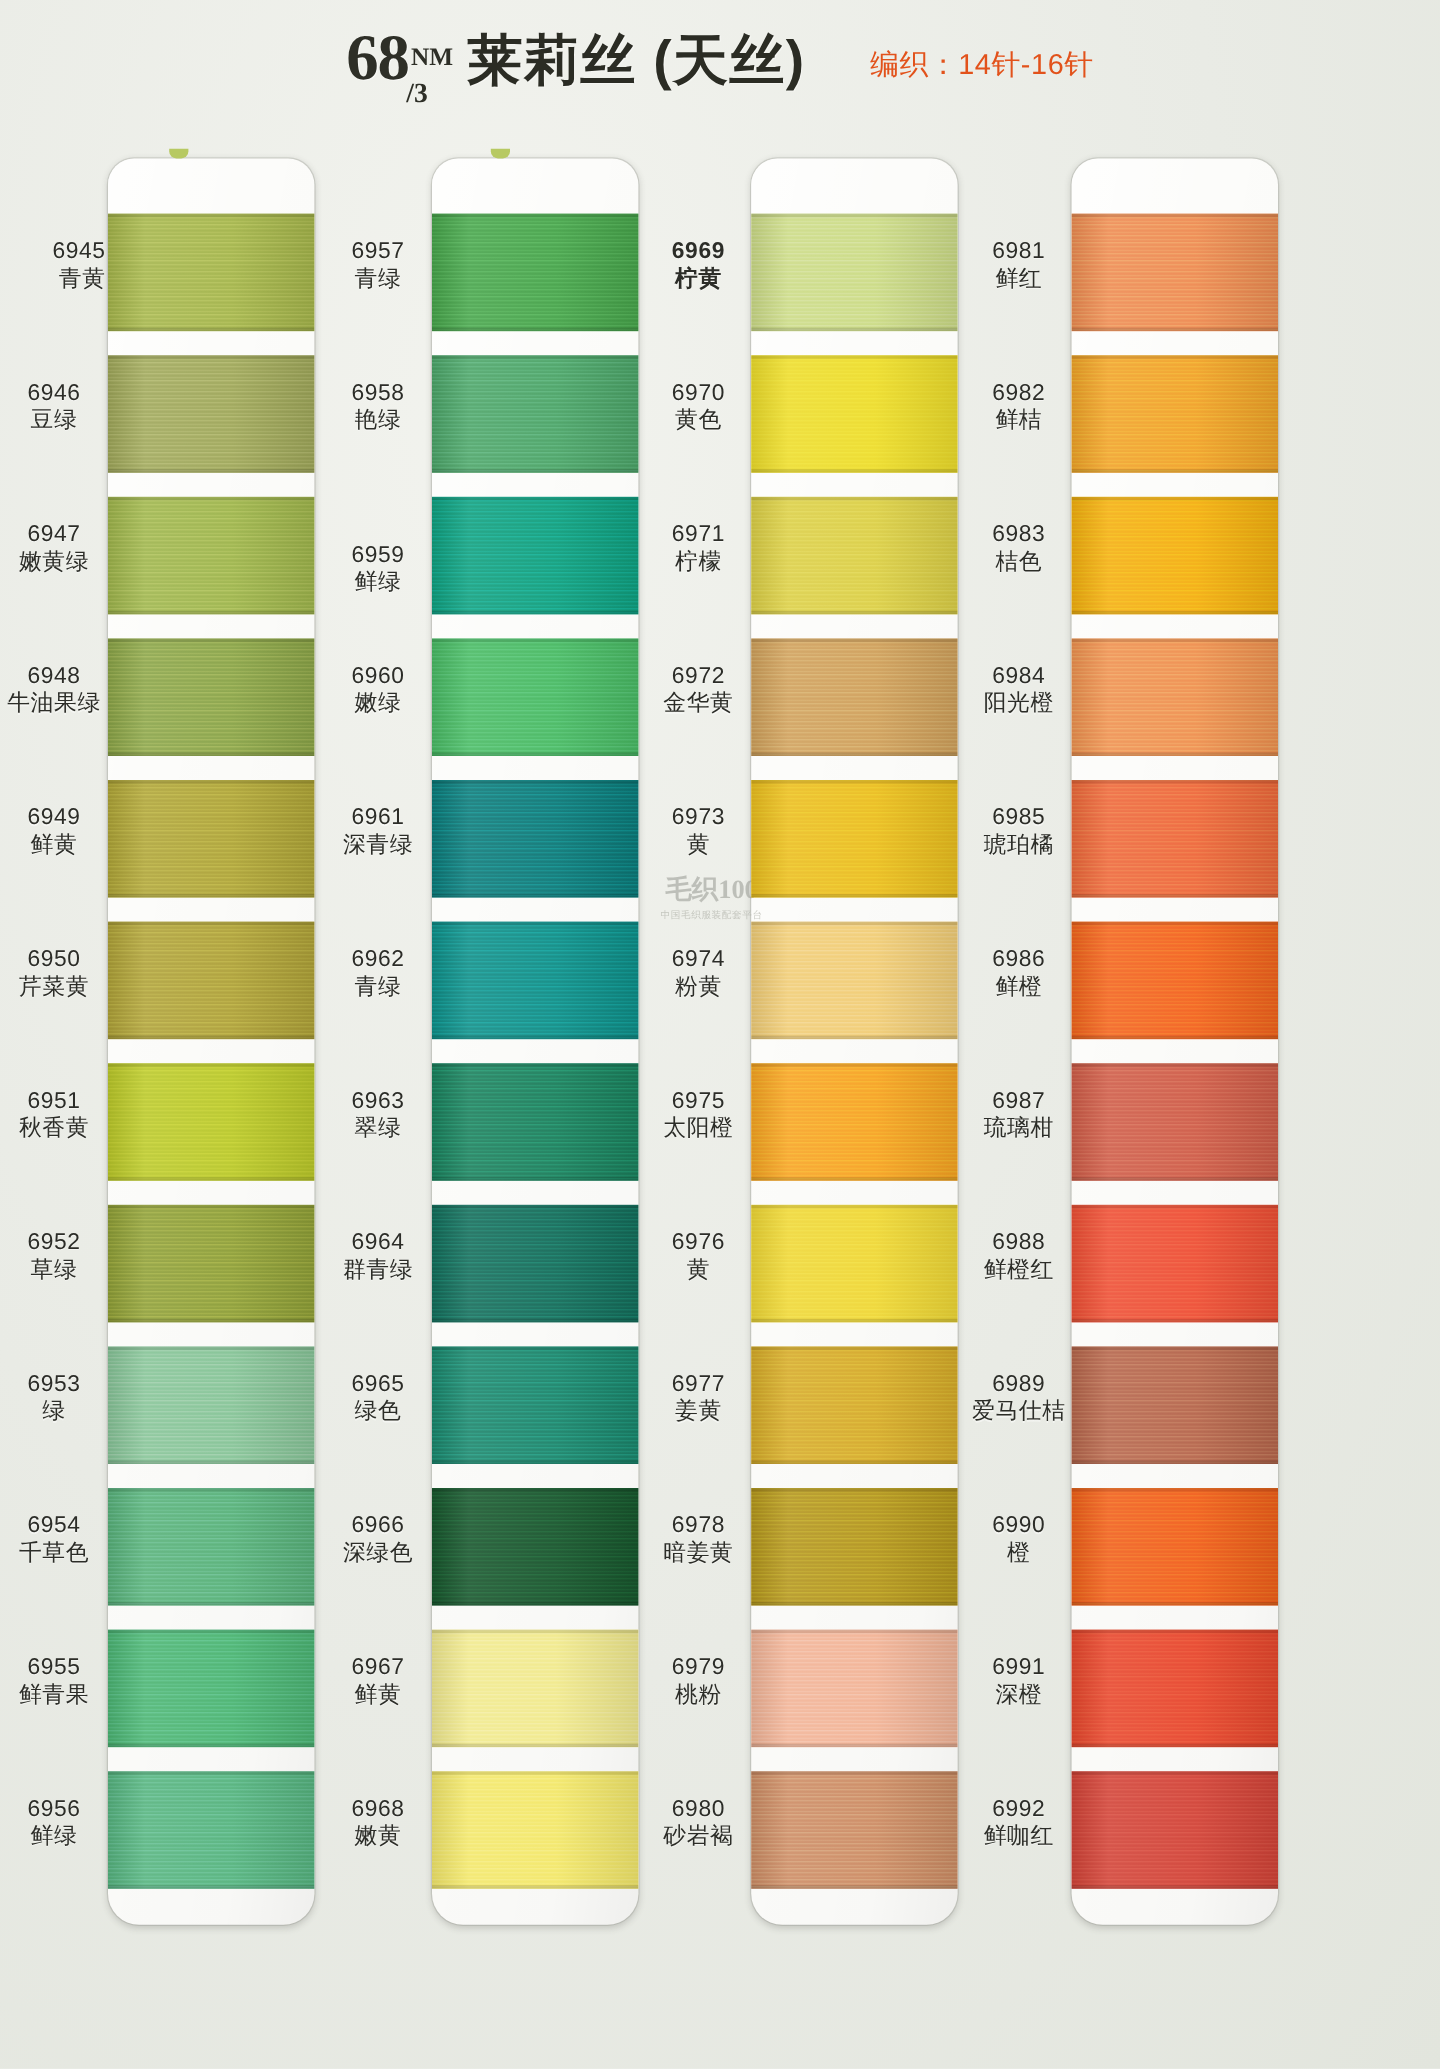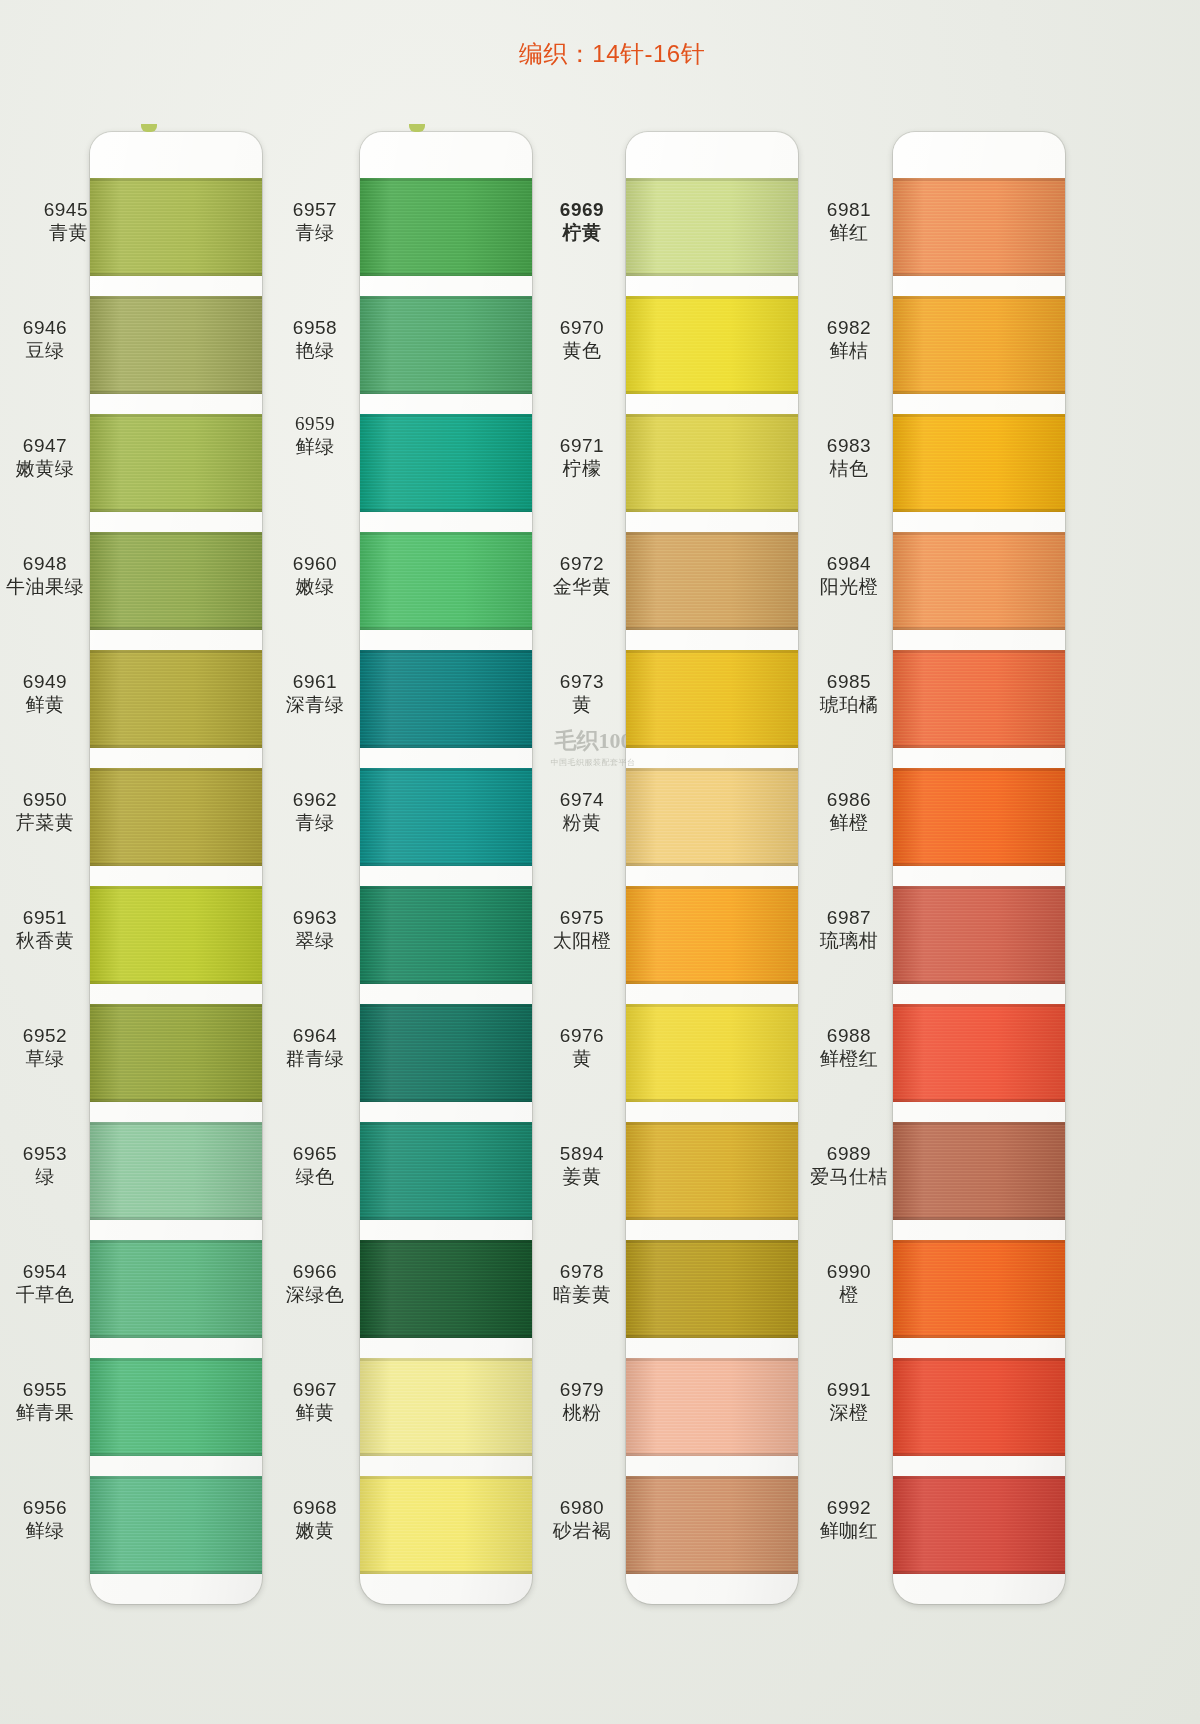--- a/index.html
+++ b/index.html
@@ -141,20 +141,28 @@
     position:absolute; width: 16px; height: 8px; border-radius: 0 0 6px 6px;
     background: #b7c962;
   }
 </style>
 </head>
 <body>
 
 <div id="page">
 
   <div class="header">
+    <div class="title-block">
+      <span class="t-num">68</span>
+      <span class="t-frac">
+        <span class="t-nm">NM</span>
+        <span class="t-den">/3</span>
+      </span>
+      <span class="t-name">莱莉丝 (天丝)</span>
+    </div>
     <div class="spec">
       <div class="spec-row gauge">
         <span class="spec-label">编织：</span><span>14针-16针</span>
       </div>
     </div>
   </div>
 
   <div class="strip s1">
       <div class="gloss"></div>
     </div>
@@ -316,21 +324,21 @@
       <div class="label lab-c2" style="top: 316px;">
         <div class="code">6958</div>
         <div class="cname">艳绿</div>
       </div>
       <div class="swatch" style="left: 360px; top: 414px; height: 98px; background: rgb(17, 163, 131);">
         <div class="fibers"></div>
         <div class="shade"></div>
         <div class="edge-top"></div>
         <div class="edge-bot"></div>
       </div>
-      <div class="label lab-c2" style="top: 412px; font-family: Liberation Serif, serif;">
+      <div class="label lab-c2" style="top: 451px;">
         <div class="code">6959</div>
         <div class="cname">鲜绿</div>
       </div>
       <div class="swatch" style="left: 360px; top: 532px; height: 98px; background: rgb(76, 189, 104);">
         <div class="fibers"></div>
         <div class="shade"></div>
         <div class="edge-top"></div>
         <div class="edge-bot"></div>
       </div>
       <div class="label lab-c2" style="top: 552px;">
@@ -497,21 +505,21 @@
         <div class="code">6976</div>
         <div class="cname">黄</div>
       </div>
       <div class="swatch" style="left: 626px; top: 1122px; height: 98px; background: rgb(216, 174, 43);">
         <div class="fibers"></div>
         <div class="shade"></div>
         <div class="edge-top"></div>
         <div class="edge-bot"></div>
       </div>
       <div class="label lab-c3" style="top: 1142px;">
-        <div class="code">5894</div>
+        <div class="code">6977</div>
         <div class="cname">姜黄</div>
       </div>
       <div class="swatch" style="left: 626px; top: 1240px; height: 98px; background: rgb(183, 154, 31);">
         <div class="fibers"></div>
         <div class="shade"></div>
         <div class="edge-top"></div>
         <div class="edge-bot"></div>
       </div>
       <div class="label lab-c3" style="top: 1260px;">
         <div class="code">6978</div>

